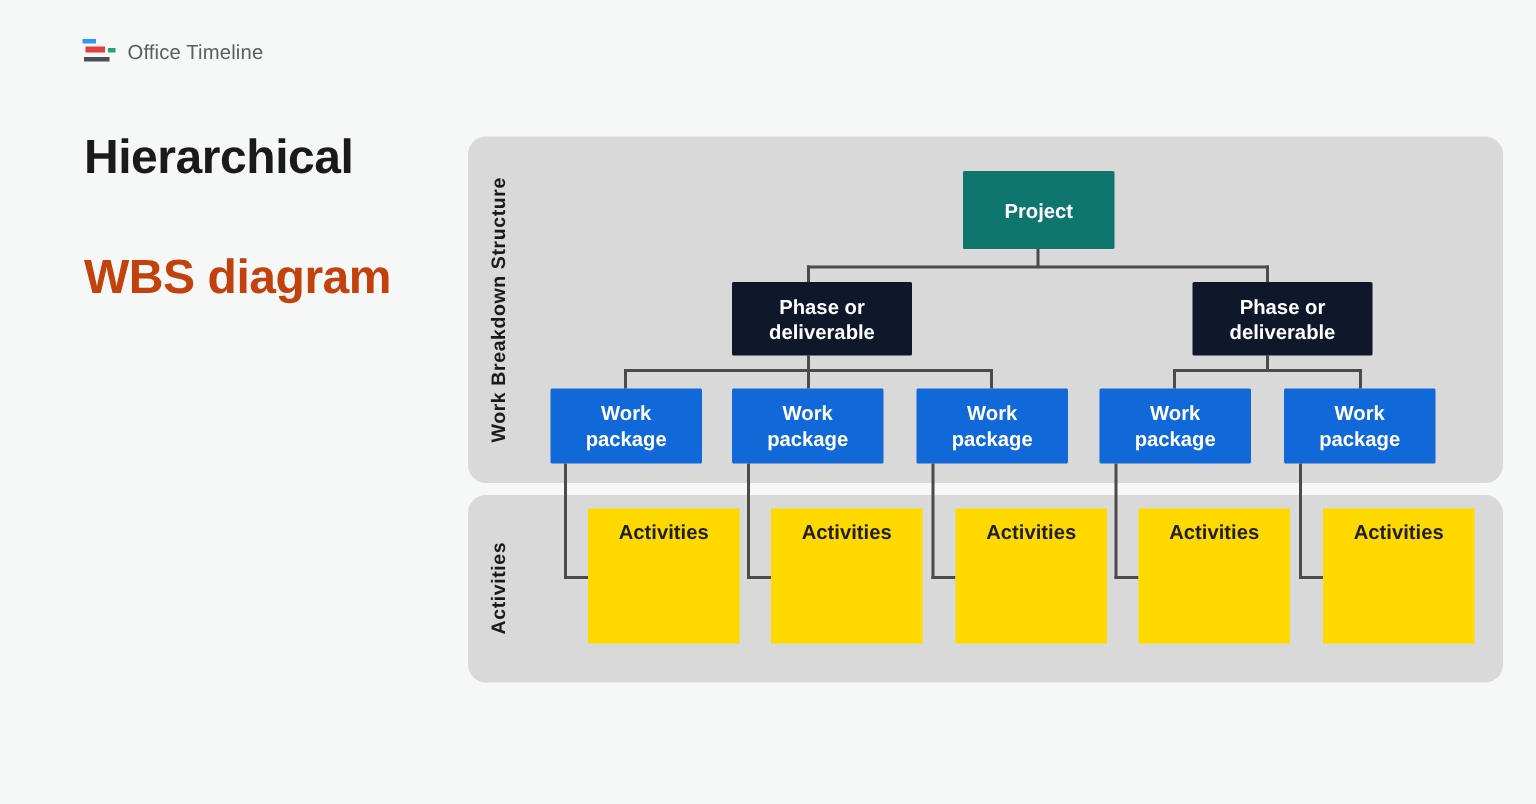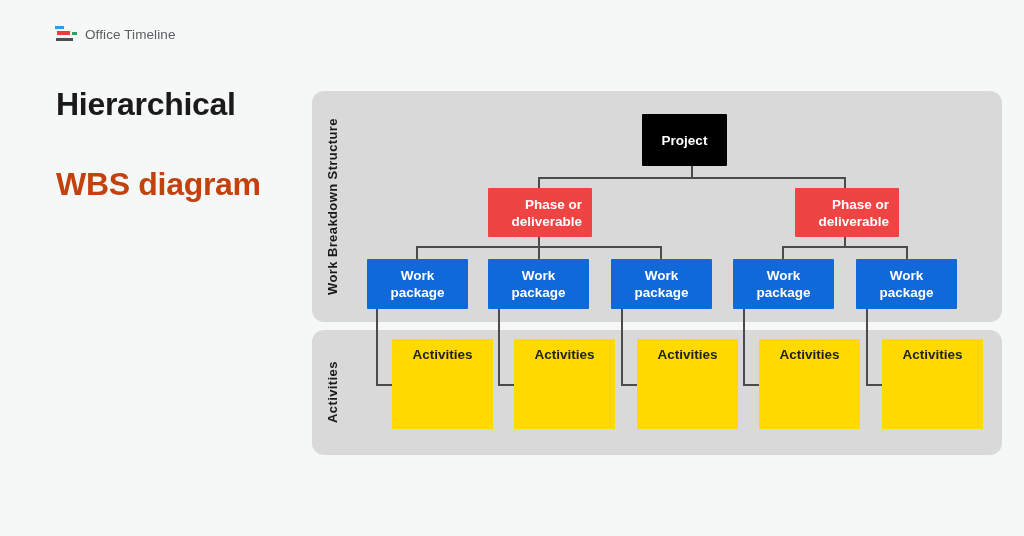--- a/index.html
+++ b/index.html
@@ -45,22 +45,22 @@
 
   
   .cl { position:absolute; background:#4b4b4b; }
 
   
   .node {
     position:absolute; display:flex; align-items:center; justify-content:center;
     text-align:center; font-weight:bold; color:#ffffff;
     font-size:13.5px; line-height:17px; padding:0 10px; border-radius:1px;
   }
-  .node-project { left:622px; top:114px; width:85px; height:52px; background:#000000; }
-  .node-phase   { top:188px; width:104px; height:49px; background:#ef4444;text-align:right; }
+  .node-project { left:622px; top:114px; width:101px; height:52px; background:#0f766e; }
+  .node-phase   { top:188px; width:120px; height:49px; background:#0f172a; }
   .node-wp      { top:259px; width:101px; height:50px; background:#1168d8; }
   .node-act {
     position:absolute; top:339px; width:101px; height:90px; background:#ffd900;
     display:flex; align-items:flex-start; justify-content:center;
     font-weight:bold; font-size:13.5px; color:#1f1f1f; padding-top:8px;
     text-align:center;
   }
 </style>
 </head>
 <body>

